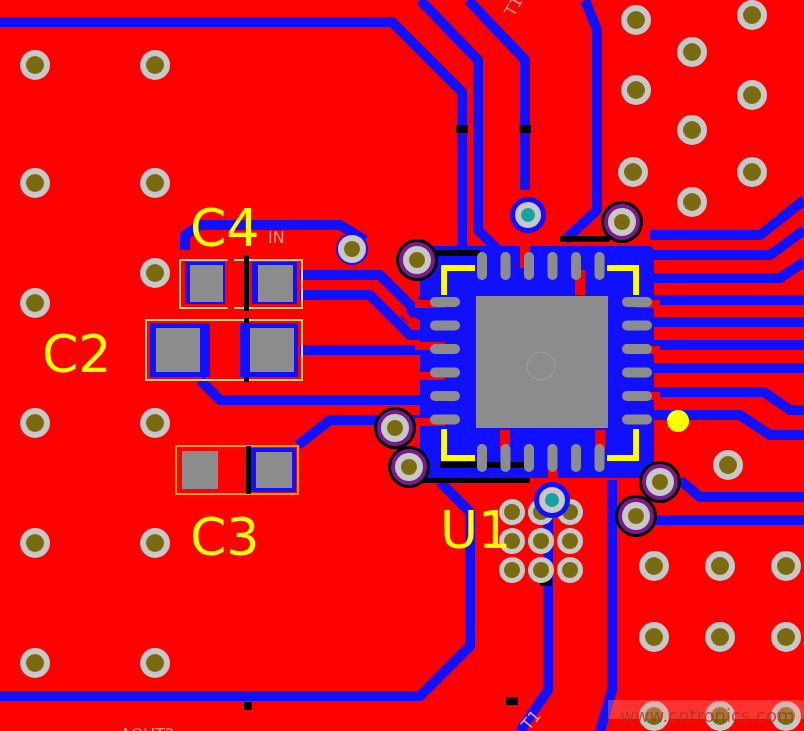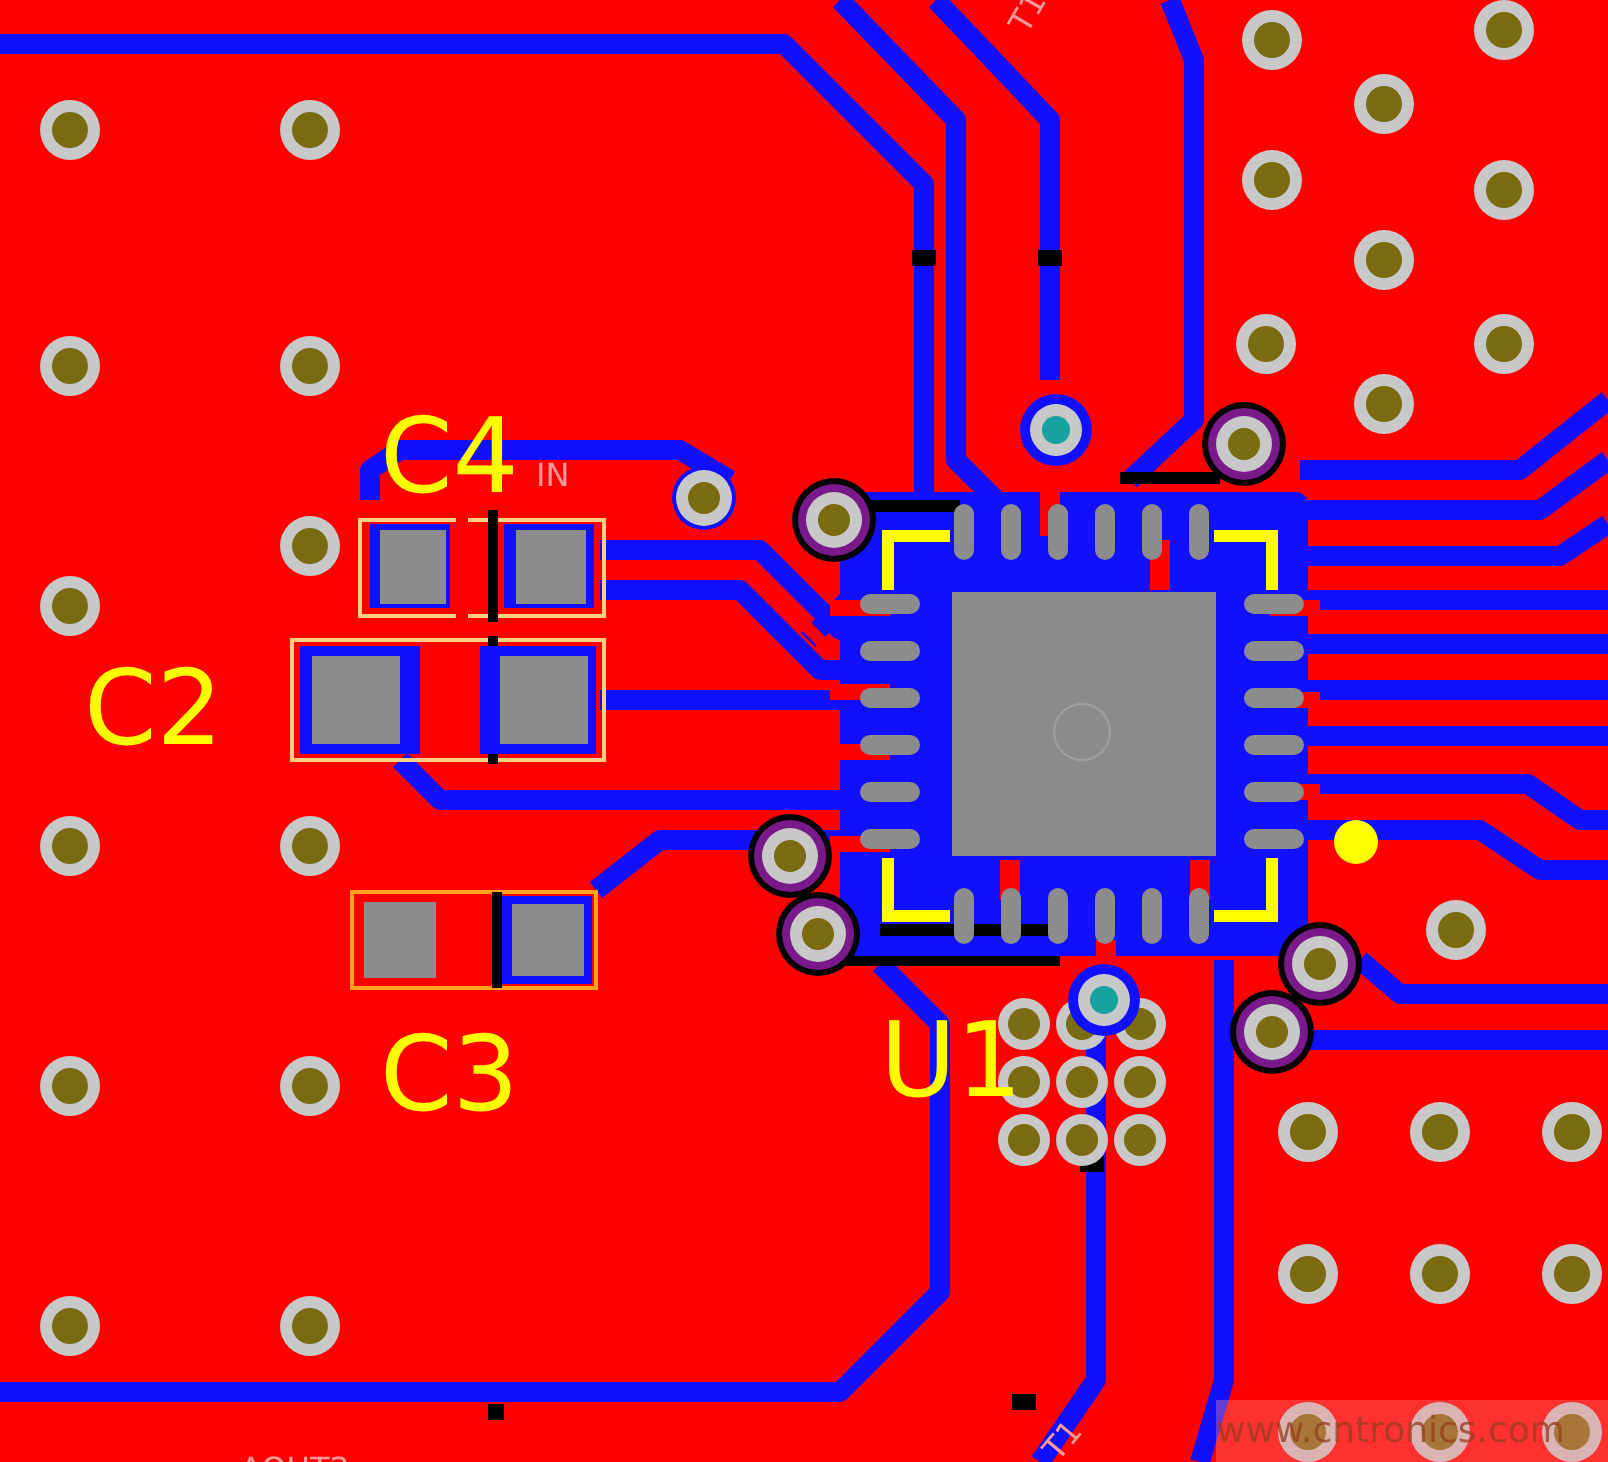--- a/index.html
+++ b/index.html
@@ -1,25 +1,25 @@
 <!DOCTYPE html>
 <html><head>
 <meta charset="utf-8">
 <style>
   html, body { margin: 0; padding: 0; background: #ff0000; }
   body { width: 804px; height: 731px; overflow: hidden; position: relative; font-family: "DejaVu Sans", sans-serif; }
   #board { position: absolute; left: 0; top: 0; width: 804px; height: 731px; }
   .silk-text { font-family: "DejaVu Sans", sans-serif; fill: #ffff00; font-size: 52px; }
   .net-text { font-family: "DejaVu Sans", sans-serif; fill: #ff9a9a; font-size: 16px; }
   .watermark {
-    position: absolute; left: 608px; top: 700px; width: 196px; height: 31px;
+    position: absolute; left: 608px; top: 700px; width: 196px; height: 19px;
     background: rgba(255,140,140,0.35);
     color: rgba(150,60,30,0.75);
     font-family: "DejaVu Sans", sans-serif; font-size: 18px; line-height: 31px;
-    padding-left: 0; box-sizing: border-box; letter-spacing: 0px;
+    padding-left: 12px; box-sizing: border-box; letter-spacing: 0px;
   }
 </style>
 </head>
 <body>
 
 <svg id="board" viewBox="0 0 804 731" xmlns="http://www.w3.org/2000/svg">
 
   <rect x="0" y="0" width="804" height="731" fill="#ff0000"></rect>
 
   <g fill="none" stroke="#1010ff" stroke-width="10" stroke-linejoin="round">

